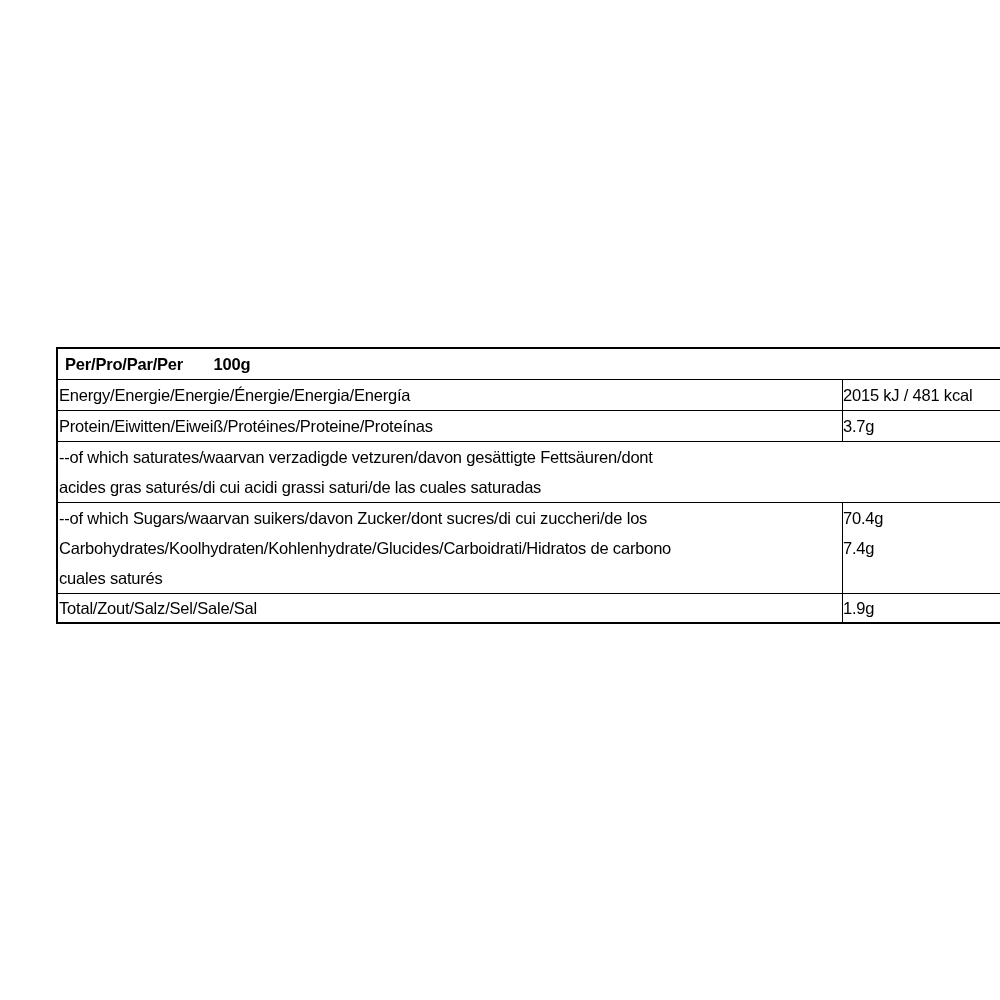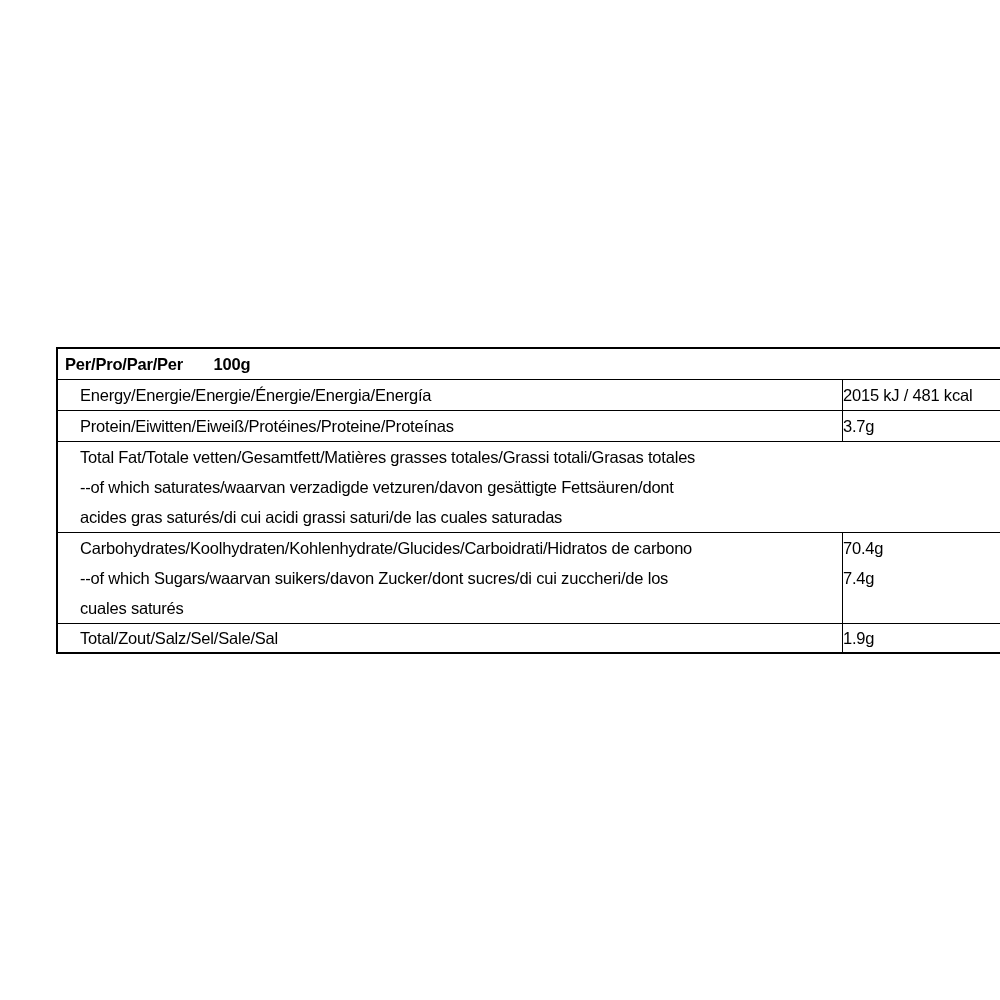--- a/index.html
+++ b/index.html
@@ -32,21 +32,21 @@
   .t-row:first-child { border-top: none; }
 
   .header-row {
     display: block;
     font-weight: bold;
     padding: 0 0 0 7px;
     height: 30px;
   }
   .header-row .serving-amount { margin-left: 26px; }
 
-  .label-cell { padding-left: 22px; overflow: hidden; }
+  .label-cell { padding-left: 1px; overflow: hidden; }
   .value-cell {
     border-left: 1.5px solid #000000;
     text-align: left;
     overflow: hidden;
   }
   .line { height: 30px; line-height: 30px; }
   .salt-row .line { height: 28px; line-height: 28px; }
 </style>
 </head>
 <body>
@@ -73,30 +73,29 @@
       <div class="label-cell">
         <div class="line">Protein/Eiwitten/Eiweiß/Protéines/Proteine/Proteínas</div>
       </div>
       <div class="value-cell">
         <div class="line">3.7g</div>
       </div>
     </div>
 
     <div class="t-row">
       <div class="label-cell">
-        <div class="line">Total Fat/Totale vetten/Gesamtfett/Matières grasses totales/Grassi totali/Grasas totales</div>
         <div class="line">--of which saturates/waarvan verzadigde vetzuren/davon gesättigte Fettsäuren/dont</div>
         <div class="line">acides gras saturés/di cui acidi grassi saturi/de las cuales saturadas</div>
       </div>
     </div>
 
     <div class="t-row">
       <div class="label-cell">
+        <div class="line">--of which Sugars/waarvan suikers/davon Zucker/dont sucres/di cui zuccheri/de los</div>
         <div class="line">Carbohydrates/Koolhydraten/Kohlenhydrate/Glucides/Carboidrati/Hidratos de carbono</div>
-        <div class="line">--of which Sugars/waarvan suikers/davon Zucker/dont sucres/di cui zuccheri/de los</div>
         <div class="line">cuales saturés</div>
       </div>
       <div class="value-cell">
         <div class="line">70.4g</div>
         <div class="line">7.4g</div>
         <div class="line"></div>
       </div>
     </div>
 
     <div class="t-row salt-row">

